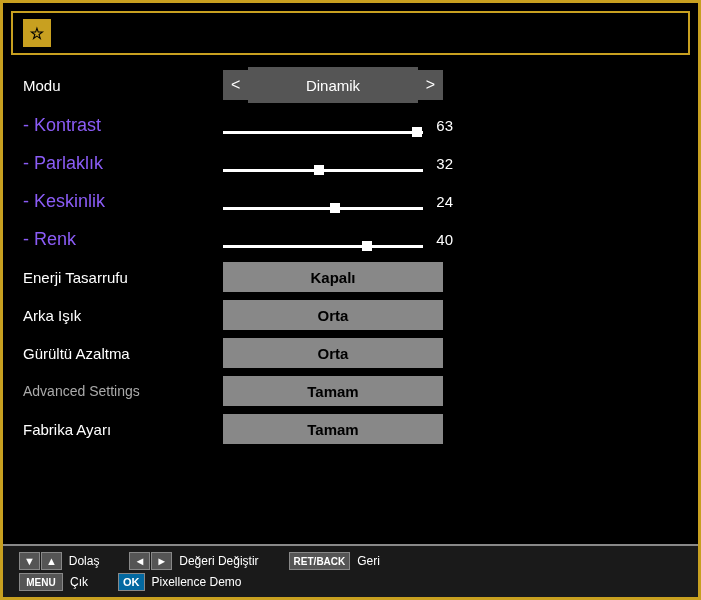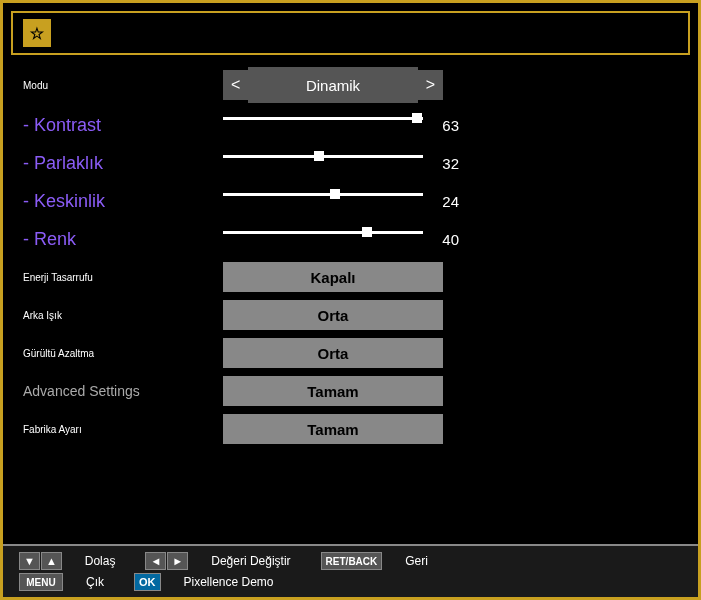--- a/index.html
+++ b/index.html
@@ -68,41 +68,41 @@
 
     .setting-row {
       display: flex;
       align-items: center;
       min-height: 36px;
       padding: 2px 0;
     }
 
     .setting-label {
       color: #fff;
-      font-size: 10px;
+      font-size: 15px;
       width: 200px;
       flex-shrink: 0;
     }
 
     .setting-label.sub {
       color: #8b5cf6;
       font-size: 18px;
     }
 
     .setting-label.advanced {
       color: #aaa;
       font-size: 14px;
     }
 
     
     .slider-container {
       flex: 1;
       display: flex;
-      align-items: flex-start;
-      gap: 8px;
+      align-items: flex-end;
+      gap: 2px;
     }
 
     .slider-track {
       flex: 1;
       height: 3px;
       background: #fff;
       position: relative;
       max-width: 200px;
     }
 
@@ -223,21 +223,21 @@
     }
 
     .key-box.ok-box {
       min-width: 24px;
       background: #0369a1;
     }
 
     .key-text {
       color: #fff;
       font-size: 12px;
-      margin-left: 19px;
+      margin-left: 3px;
     }
   </style>
 </head>
 <body>
 
 <div class="outer-border">
   <div class="main-content">
 
     <div class="title-bar">
       <div class="title-icon">☆</div>

